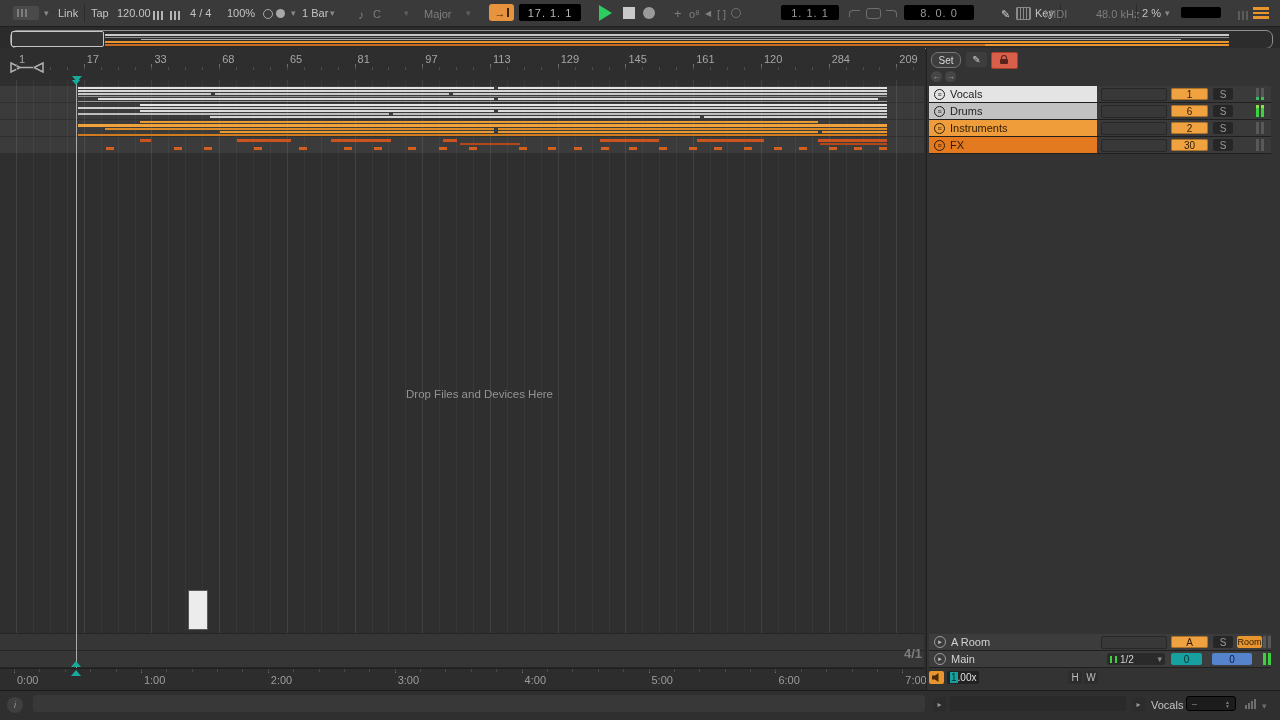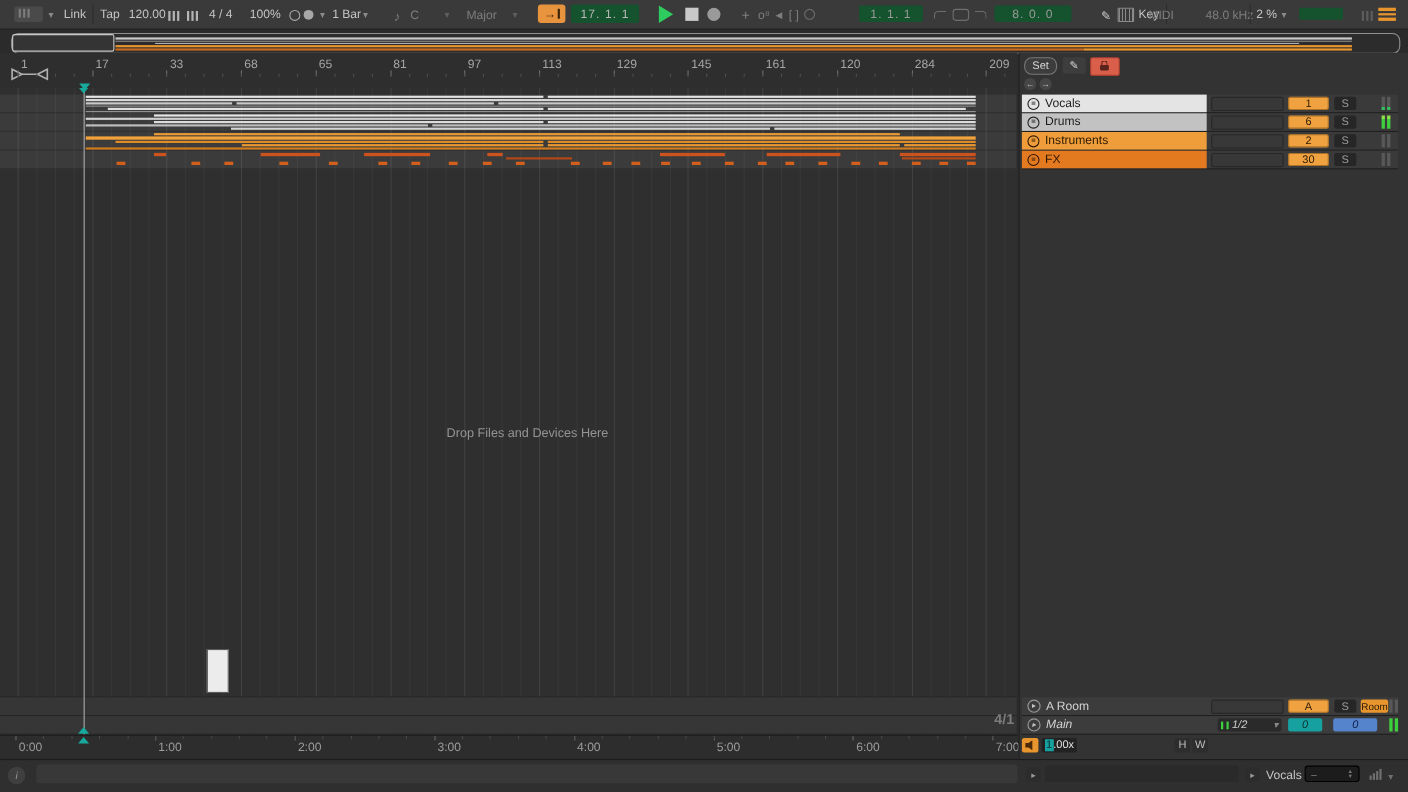--- a/index.html
+++ b/index.html
@@ -1,21 +1,21 @@
 <!DOCTYPE html>
 <html><head>
 <meta charset="utf-8">
 <style>
   html,body{margin:0;padding:0;background:#1a1a1a;}
   #app{position:relative;width:1280px;height:720px;background:#2b2b2b;overflow:hidden;
        font-family:"Liberation Sans",sans-serif;color:#c4c4c4;font-size:11px;}
   .abs{position:absolute;}
   .txt{color:#c4c4c4;font-size:11px;line-height:1;white-space:nowrap;}
   .dim{color:#7e7e7e;}
-  .field{position:absolute;background:#14532d;border-radius:2px;color:#b9b9b9;font-size:11px;
+  .field{position:absolute;background:#000000;border-radius:2px;color:#b9b9b9;font-size:11px;
          display:flex;align-items:center;justify-content:center;letter-spacing:1px;}
   .caret{color:#8a8a8a;font-size:9px;}
   
   #toolbar{position:absolute;left:0;top:0;width:1280px;height:26px;background:#3a3a3a;border-bottom:1px solid #1e1e1e;}
   .tbtxt{position:absolute;top:8px;}
   .sep{position:absolute;top:4px;width:1px;height:18px;background:#2c2c2c;}
   .mbar{display:inline-block;width:2px;height:9px;background:#b5b5b5;margin-right:2px;vertical-align:middle;}
   
   #overview{position:absolute;left:10px;top:30px;width:1261px;height:17px;background:#2c2c2c;
             border:1px solid #8f8f8f;border-radius:7px;overflow:hidden;}
@@ -524,21 +524,21 @@
       </div>
       <div class="iobox"></div>
       <div class="numbtn">A</div>
       <div class="sbtn">S</div>
       <div class="abs" style="left:308px;top:2px;width:25px;height:12px;background:#e8952e;border-radius:2px;color:#2c1a05;font-size:9px;display:flex;align-items:center;justify-content:center;">Room</div>
       <div class="meter" style="left:334px;width:8px;">
           <span></span>
           <span></span>
         </div>
     </div>
-    <div class="trkrow" style="top:603px;background:#3c3c3c;font-style:italic;">
+    <div class="trkrow" style="top:603px;background:#3c3c3c;">
       <div class="namecell" style="width:170px;">
         <span class="playcirc">▸</span>
         <span class="tname" style="color:#d2d2d2;">Main</span>
       </div>
       <div class="abs" style="left:178px;top:2px;width:58px;height:12px;background:#2a2a2a;border-radius:2px;display:flex;align-items:center;gap:3px;padding:0 3px;box-sizing:border-box;">
         <span style="width:2px;height:7px;background:#3ed13e;display:inline-block;"></span>
         <span style="width:2px;height:7px;background:#3ed13e;display:inline-block;"></span>
         <span style="color:#cfcfcf;font-size:10px;flex:1;">1/2</span>
         <span class="caret">▾</span>
       </div>

